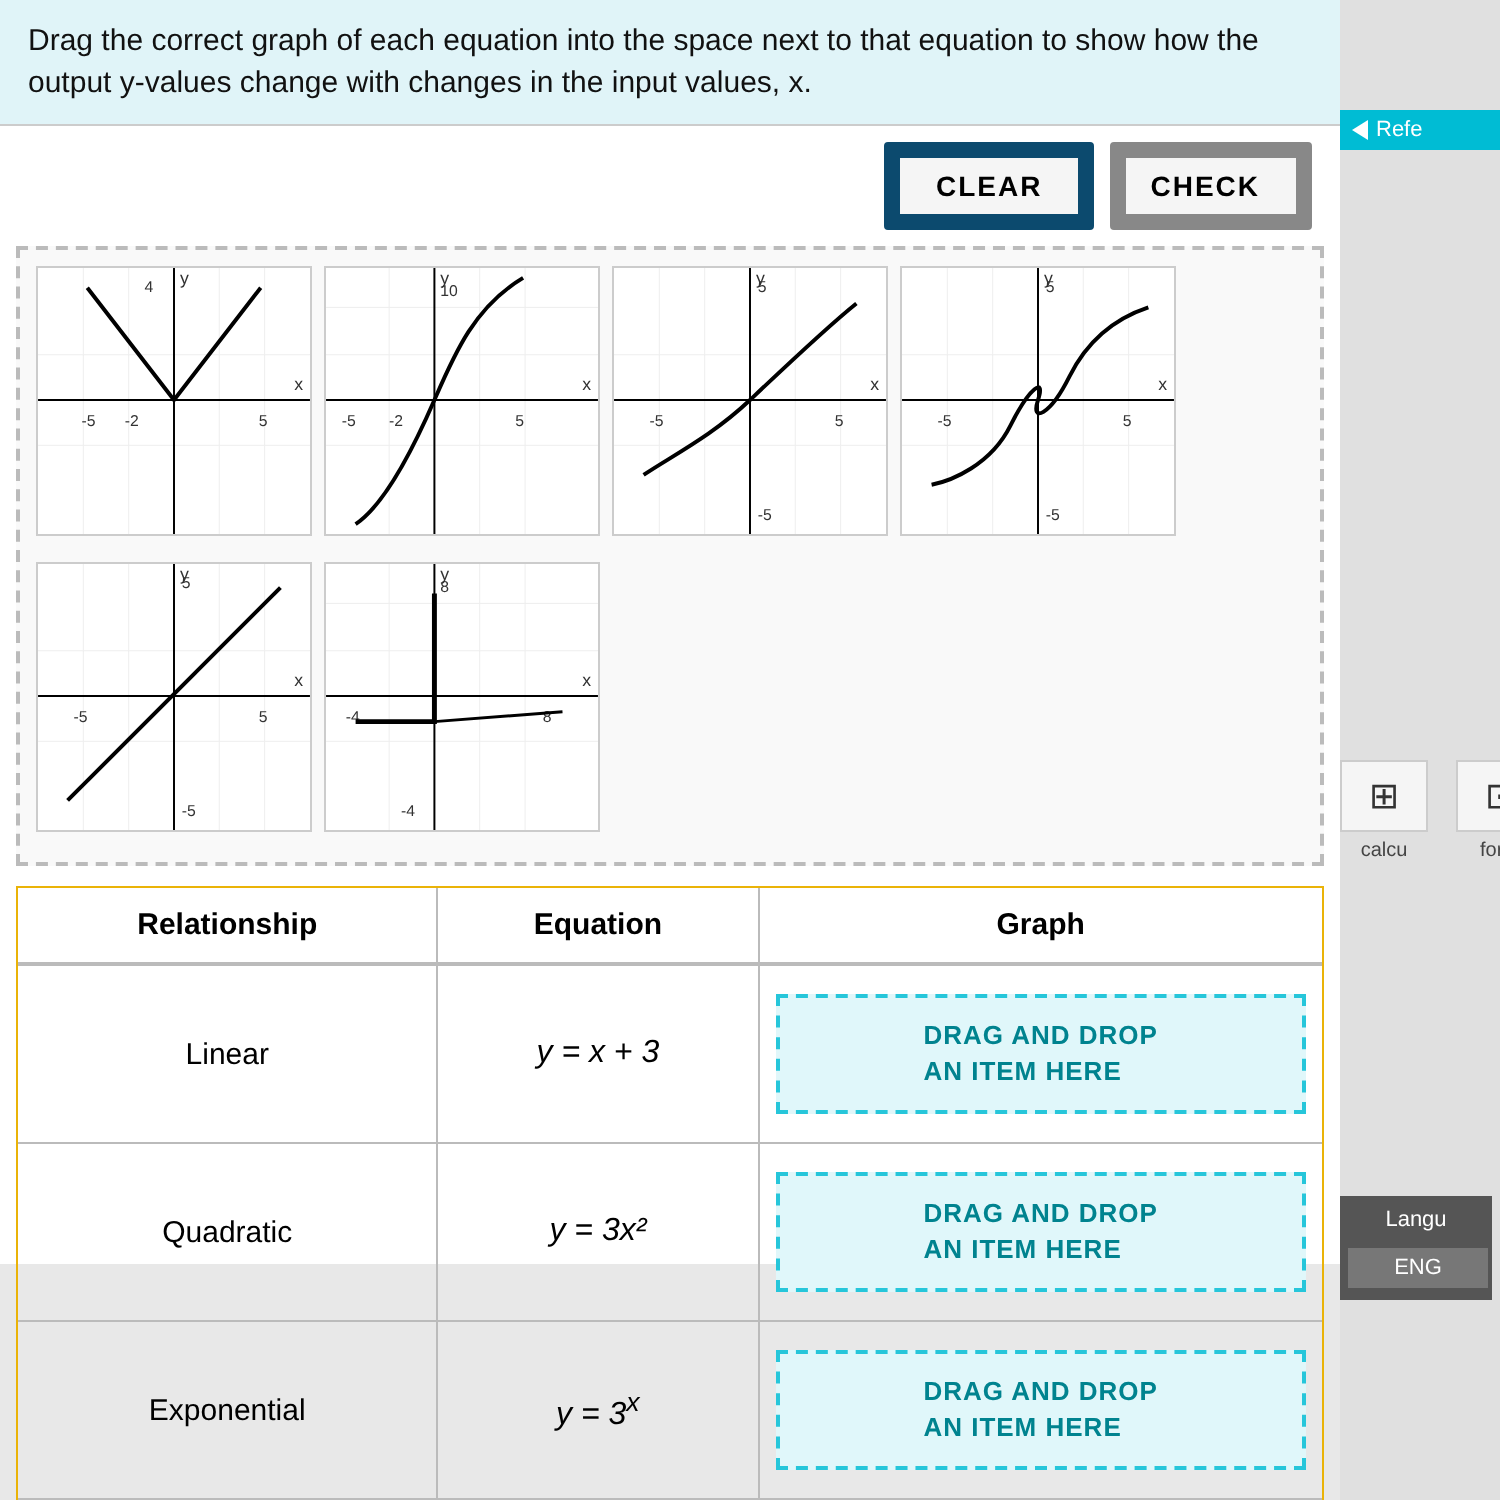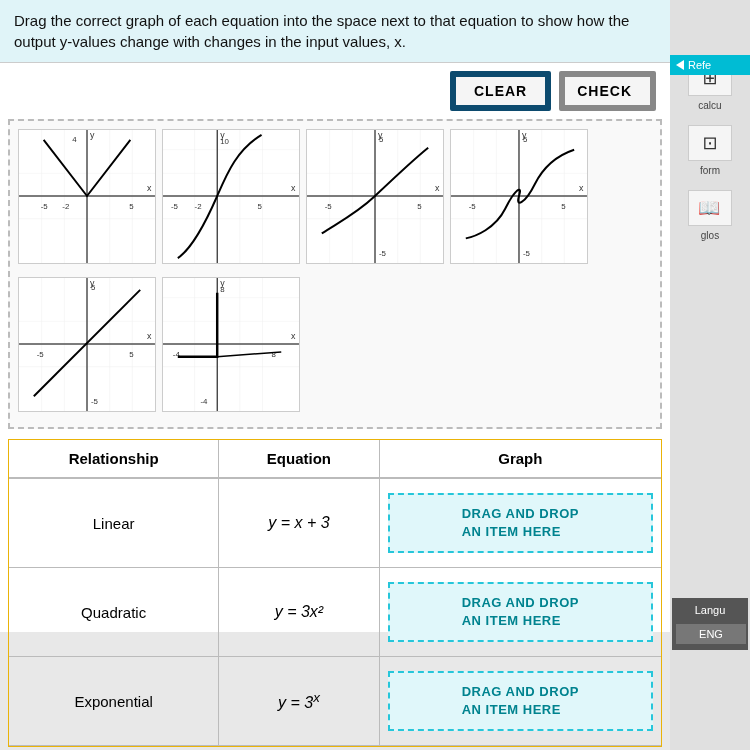--- a/index.html
+++ b/index.html
@@ -35,21 +35,21 @@
       justify-content: flex-end;
       gap: 8px;
       padding: 8px 14px;
       background: #fff;
     }
 
     .btn {
       padding: 6px 18px;
       font-size: 14px;
       font-weight: bold;
-      border: 6px solid #0c4a6e;
+      border: 8px solid #0c4a6e;
       background: #f5f5f5;
       cursor: pointer;
       border-radius: 2px;
       letter-spacing: 1px;
     }
 
     .btn-check {
       border-color: #888;
       padding-left: 12px;
     }
@@ -138,21 +138,21 @@
 
     
     .right-sidebar {
       position: absolute;
       right: 0;
       top: 0;
       width: 80px;
       height: 750px;
       background: #e0e0e0;
       display: flex;
-      flex-direction: column;
+      flex-direction: row;
       align-items: center;
       padding-top: 60px;
       gap: 14px;
     }
 
     .sidebar-item {
       display: flex;
       flex-direction: column;
       align-items: center;
       font-size: 11px;

